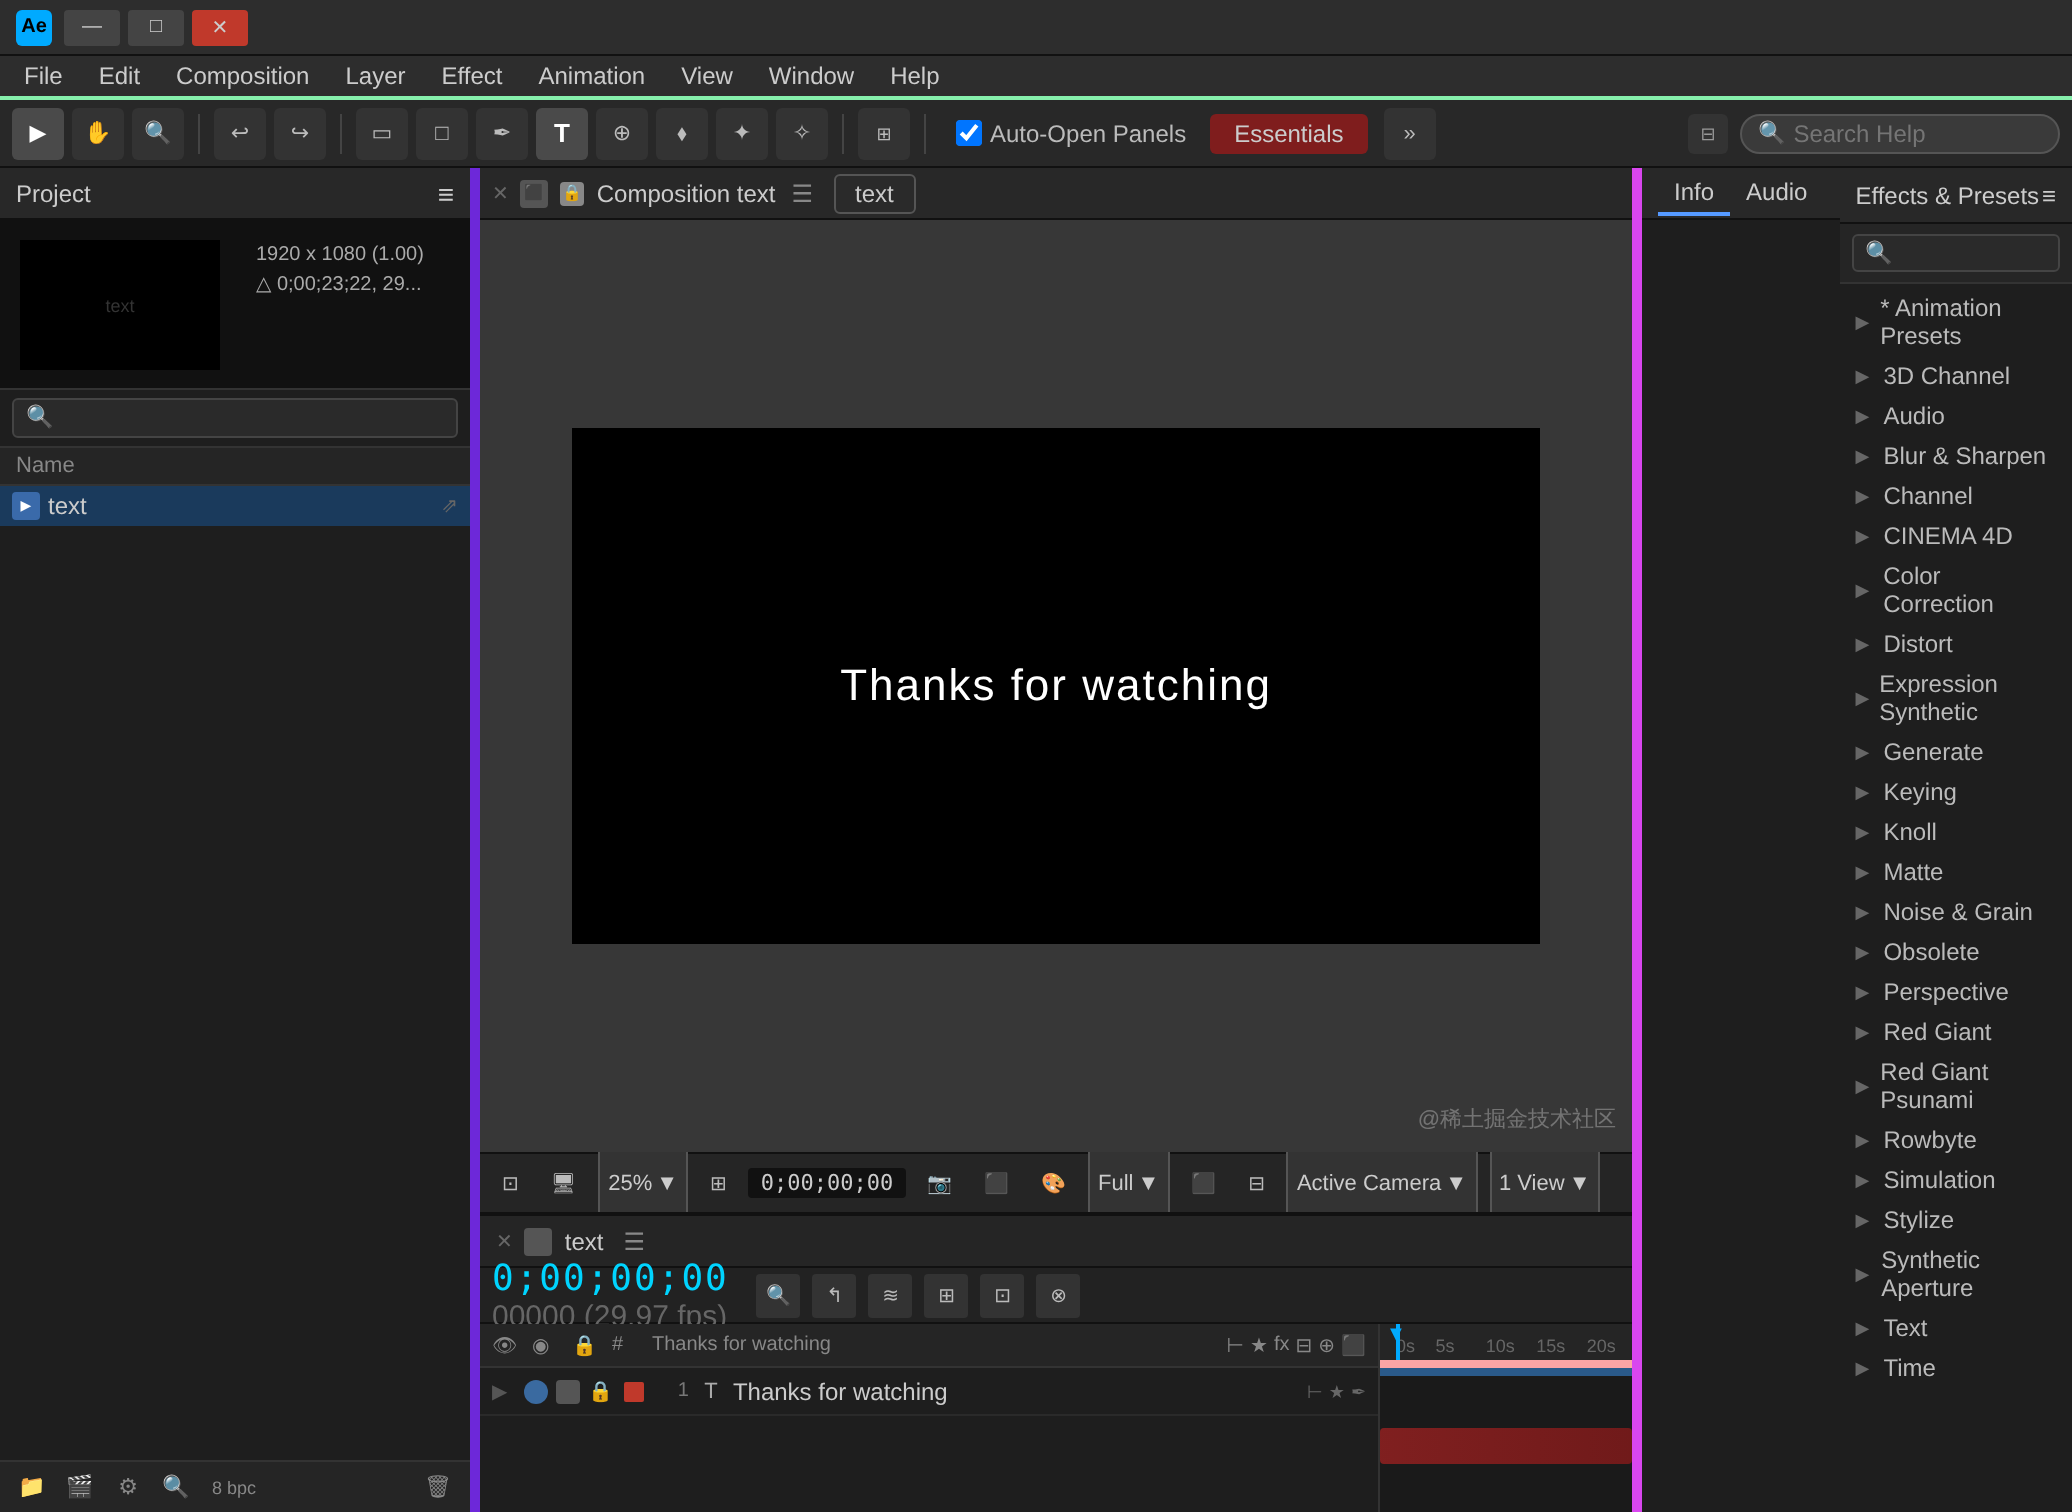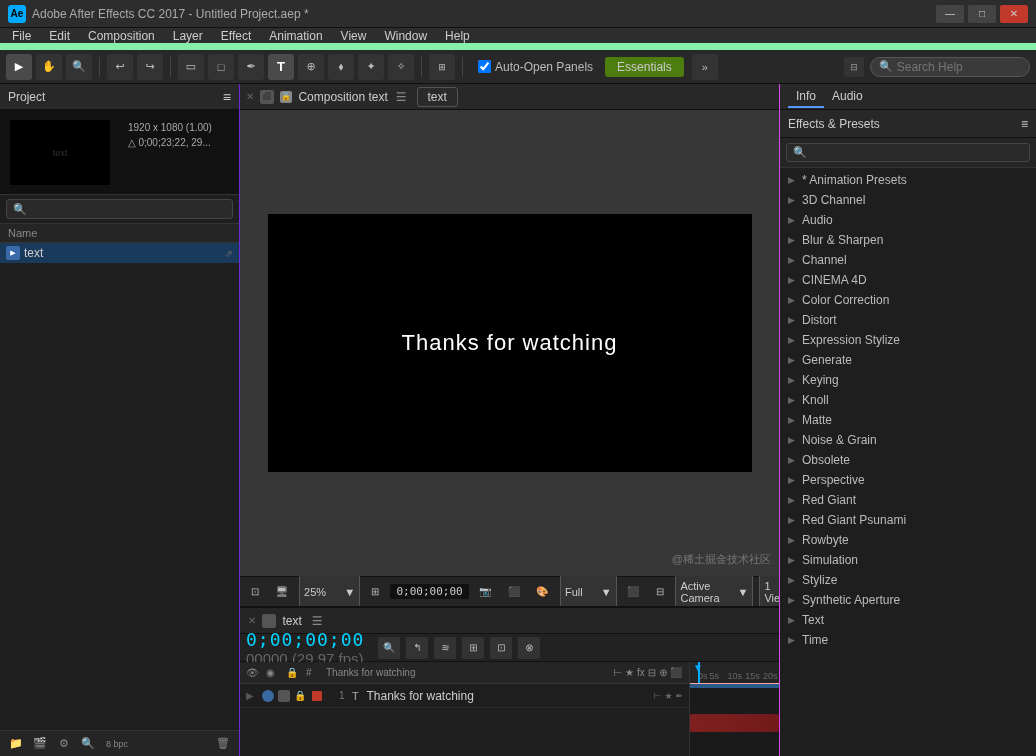--- a/index.html
+++ b/index.html
@@ -51,21 +51,21 @@
     #title-bar .win-btn.close { background: #c0392b; }
 
     
     #menu-bar {
       height: 22px;
       background: #2d2d2d;
       display: flex;
       align-items: center;
       padding: 0 4px;
       gap: 2px;
-      border-bottom: 7px solid #86efac;
+      border-bottom: 2px solid #86efac;
     }
     .menu-item {
       padding: 2px 8px;
       font-size: 12px;
       color: #ccc;
       cursor: pointer;
       border-radius: 2px;
     }
 
     
@@ -86,21 +86,21 @@
       font-size: 11px; color: #bbb; cursor: pointer;
     }
     .toolbar-btn.active { background: #4a4a4a; color: #fff; }
     .toolbar-sep { width: 1px; height: 20px; background: #444; margin: 0 3px; }
     #auto-open {
       display: flex; align-items: center; gap: 4px;
       padding: 0 8px; font-size: 12px; color: #bbb;
     }
     #essentials-btn {
       padding: 3px 12px;
-      background: #4d7c0f;
+      background: #7f1d1d;
       border-radius: 3px;
       font-size: 12px; color: #ccc; cursor: pointer;
     }
     #search-bar {
       margin-left: auto;
       display: flex; align-items: center;
       background: #3a3a3a;
       border: 1px solid #555;
       border-radius: 12px;
       padding: 2px 8px;
@@ -119,21 +119,21 @@
     
     #main {
       display: flex;
       height: calc(756px - 28px - 22px - 34px);
     }
 
     
     #project-panel {
       width: 240px;
       background: #1e1e1e;
-      border-right: 1px solid #6d28d9;
+      border-right: 5px solid #6d28d9;
       display: flex;
       flex-direction: column;
       flex-shrink: 0;
     }
     #project-header {
       height: 26px;
       background: #282828;
       display: flex;
       align-items: center;
       padding: 0 8px;
@@ -285,21 +285,21 @@
       cursor: pointer;
       display: flex; align-items: center; gap: 2px;
     }
     .bottom-select {
       background: #333;
       border: 1px solid #555;
       border-radius: 2px;
       padding: 17px 4px;
       color: #ccc;
       font-size: 11px;
-      display: flex; align-items: center; gap: 18px; cursor: pointer;
+      display: flex; align-items: flex-end; gap: 2px; cursor: pointer;
     }
     .bottom-timecode {
       background: #111;
       padding: 1px 6px;
       font-size: 11px; color: #ccc;
       border-radius: 2px;
       font-family: monospace;
     }
 
     
@@ -396,21 +396,21 @@
       background: #1a1a1a;
       position: relative;
       overflow: hidden;
     }
     #track-ruler {
       height: 22px;
       background: #252525;
       display: flex;
       align-items: flex-end;
       padding: 0 4px;
-      border-bottom: 1px solid #fca5a5;
+      border-bottom: 4px solid #fca5a5;
       position: relative;
     }
     .ruler-mark {
       position: absolute;
       bottom: 2px;
       font-size: 9px; color: #666;
     }
     .playhead {
       position: absolute;
       top: 0; bottom: 0;
@@ -437,25 +437,24 @@
     }
     .work-area-bar {
       position: absolute;
       top: 0; left: 0; right: 0;
       height: 4px;
       background: #2a5a8a;
     }
 
     
     #right-panel {
-      width: 257px;
+      width: 220px;
       background: #1e1e1e;
-      border-left: 1px solid #d946ef;
-      display: flex;
-      flex-direction: column;
+      border-left: 5px solid #d946ef;
+      display: flex;
       flex-shrink: 0;
     }
     #info-tab {
       height: 26px;
       background: #282828;
       display: flex;
       align-items: center;
       padding: 0 8px;
       border-bottom: 1px solid #111;
     }
@@ -544,21 +543,20 @@
       right: 8px;
       font-size: 11px;
       color: rgba(255,255,255,0.3);
     }
   </style>
 </head>
 <body>
 
 <div id="title-bar">
   <div class="app-icon">Ae</div>
-  <span class="title-text">Adobe After Effects CC 2017 - Untitled Project.aep *</span>
   <div class="win-controls">
     <div class="win-btn">—</div>
     <div class="win-btn">□</div>
     <div class="win-btn close">✕</div>
   </div>
 </div>
 
 <div id="menu-bar">
   <span class="menu-item">File</span>
   <span class="menu-item">Edit</span>
@@ -806,21 +804,21 @@
           <div class="effect-item">
             <span class="arrow">▶</span>
             <span>Color Correction</span>
           </div>
           <div class="effect-item">
             <span class="arrow">▶</span>
             <span>Distort</span>
           </div>
           <div class="effect-item">
             <span class="arrow">▶</span>
-            <span>Expression Stylize</span>
+            <span>Expression Synthetic</span>
           </div>
           <div class="effect-item">
             <span class="arrow">▶</span>
             <span>Generate</span>
           </div>
           <div class="effect-item">
             <span class="arrow">▶</span>
             <span>Keying</span>
           </div>
           <div class="effect-item">

